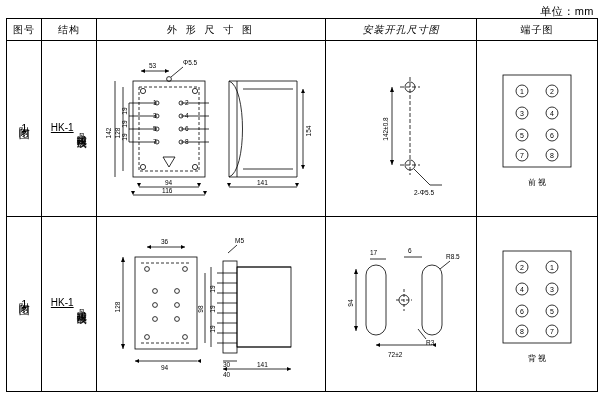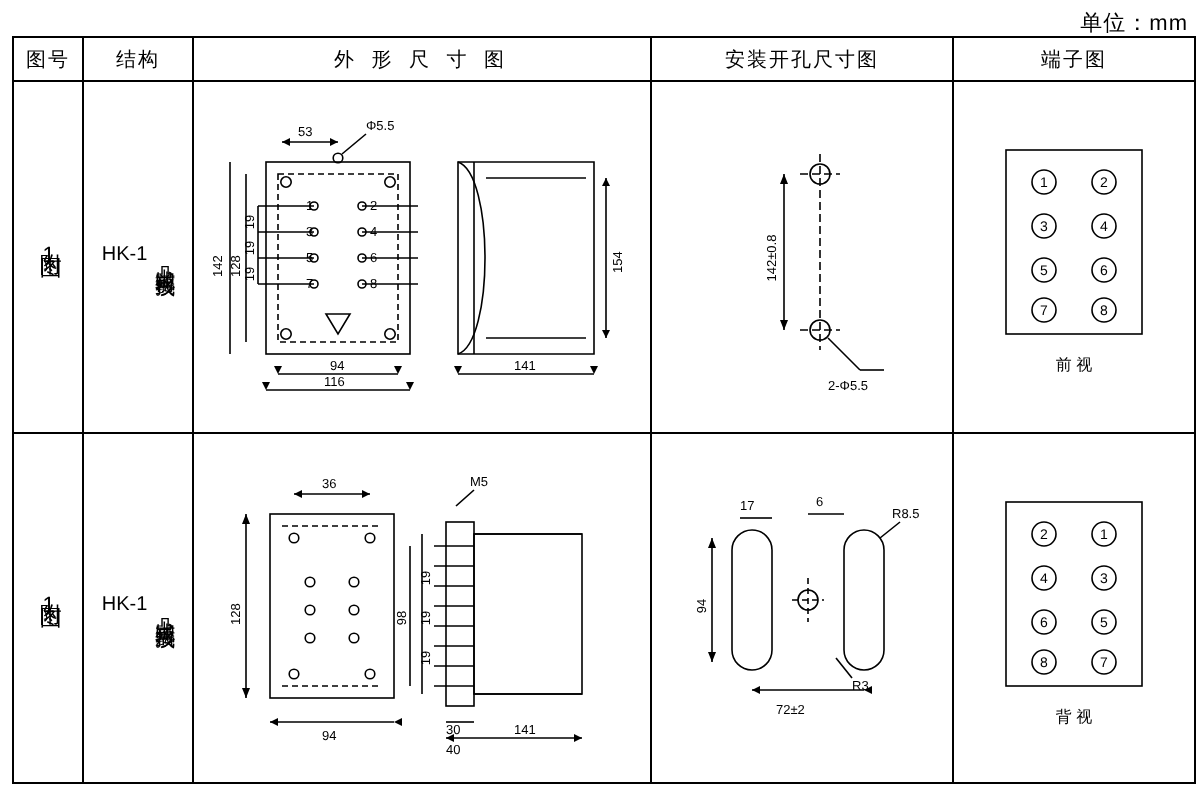--- a/index.html
+++ b/index.html
@@ -27,36 +27,36 @@
     vertical-align:middle;
     font-weight:normal;
     font-size:10px;
     padding:0;
   }
   .hdr{height:20px;font-size:11px;letter-spacing:3px;}
   .hdr.narrow{letter-spacing:1px;margin-left:34px;}
   .c1{width:34px;}
   .c2{width:54px;}
   .c3{width:228px;}
-  .c4{width:150px;}
+  .c4{width:150px;font-style:italic;}
   .c5{width:120px;}
   .vtext{
     writing-mode:vertical-rl;
     text-orientation:upright;
     letter-spacing:2px;
     line-height:1.15;
     font-size:11px;
     display:inline-block;
   }
   .vtext.small{font-size:10px;letter-spacing:1px;}
   .struct-wrap{
     display:flex;align-items:center;justify-content:center;gap:2px;height:100%;
   }
   .struct-top{font-size:10px;margin-bottom:2px;}
-  .struct-col{display:flex;flex-direction:column;align-items:center;justify-content:flex-start;}
+  .struct-col{display:flex;flex-direction:column;align-items:center;justify-content:flex-start;text-decoration:underline;}
   .cellbox{position:relative;width:100%;height:100%;}
   svg{display:block;}
   .fig{position:absolute;left:0;top:0;}
   text{font-family:"Liberation Sans","DejaVu Sans",sans-serif;}
 </style>
 </head>
 <body>
 
 <div class="unit">单位：mm</div>
 

